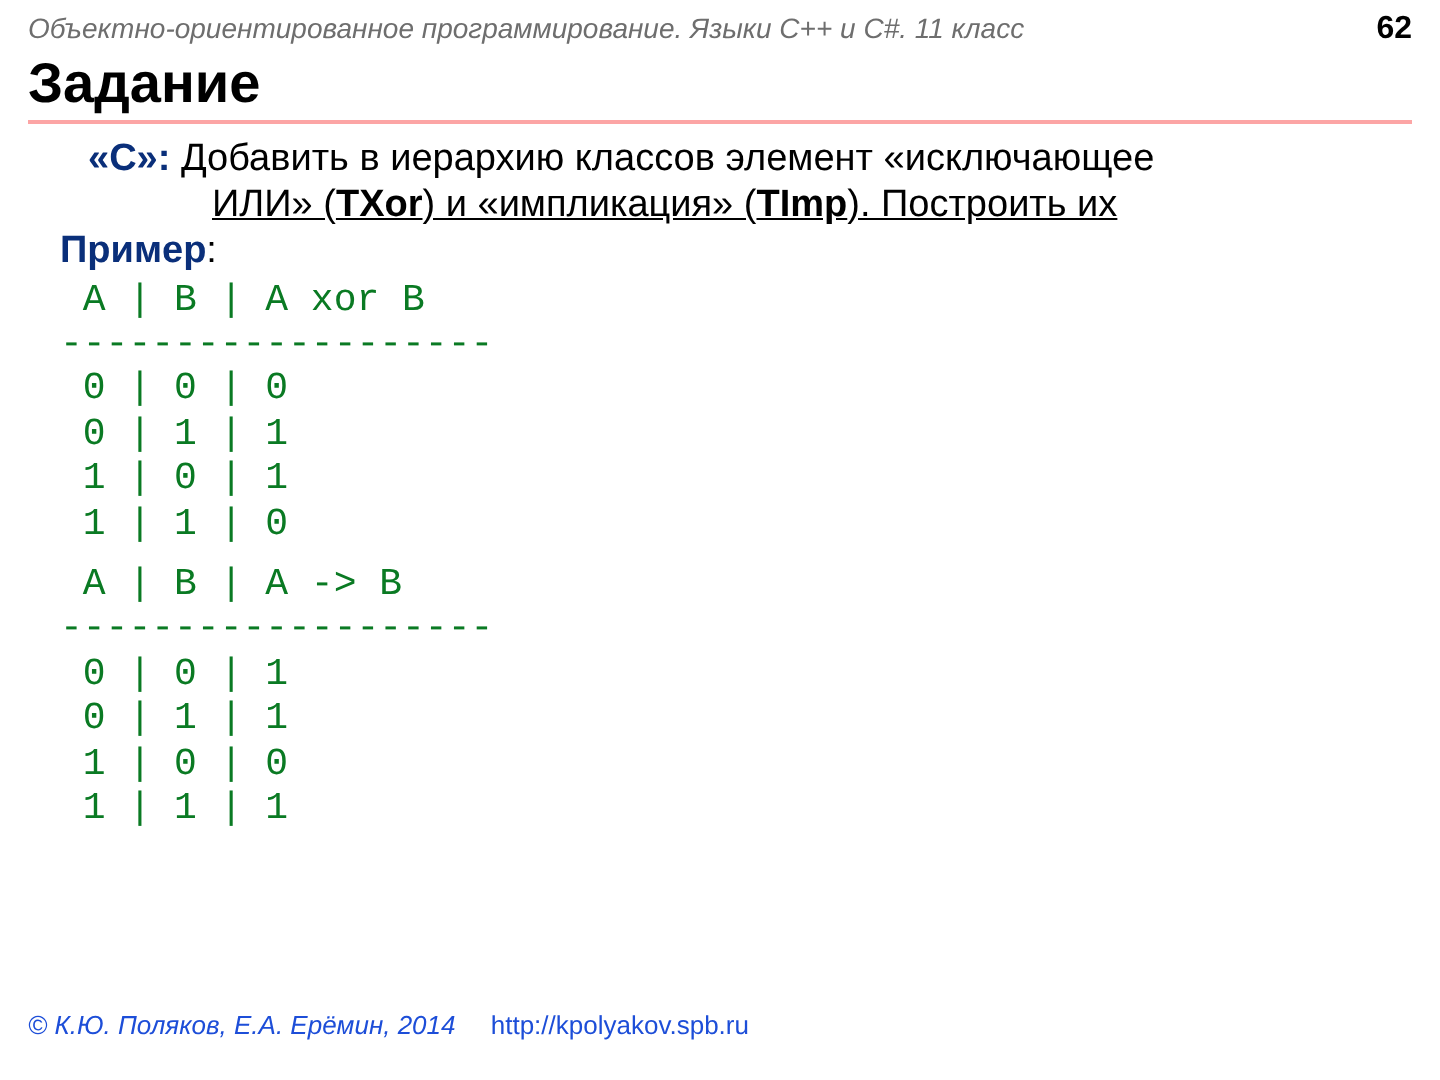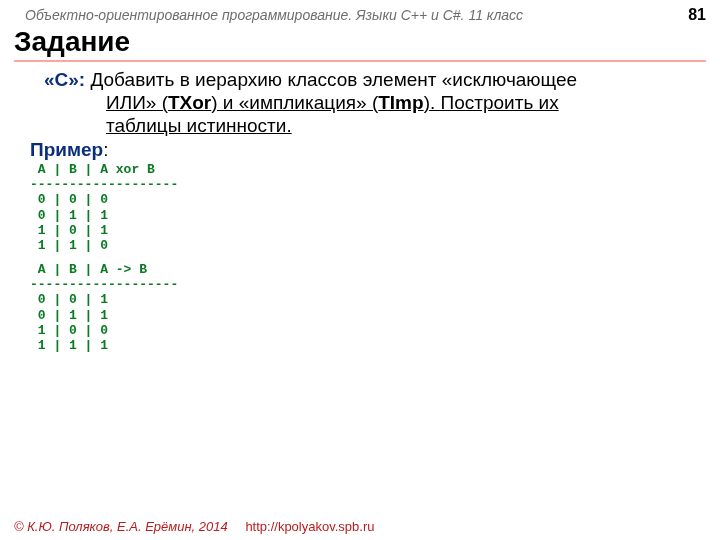--- a/index.html
+++ b/index.html
@@ -12,21 +12,21 @@
     color: #000;
     overflow: hidden;
   }
   .slide {
     position: relative;
     width: 720px;
     height: 540px;
     box-sizing: border-box;
   }
   .header-bar {
-    padding: 6px 14px 2px 25px;
+    padding: 6px 14px 2px 14px;
     display: flex;
     justify-content: space-between;
     align-items: baseline;
     font-style: italic;
     color: #6e6e6e;
     font-size: 14px;
   }
   .header-bar .page-num {
     font-style: normal;
     font-weight: bold;
@@ -62,68 +62,67 @@
     padding-left: 62px;
     text-decoration: underline;
   }
   .example-label {
     color: #0a2f7a;
     font-weight: bold;
     margin-top: 13px;
   }
   .mono {
     font-family: "Courier New", Courier, monospace;
-    font-size: 13px;
+    font-size: 19px;
     white-space: pre;
     line-height: 1.18;
     color: #0a7a23;
-    font-weight: bold;
+    font-weight: normal;
     margin-top: 1px;
   }
   .mono .block2 {
     display: block;
     margin-top: 8px;
   }
   .footer {
     position: absolute;
     left: 14px;
-    bottom: 6px;
+    bottom: 20px;
     font-size: 13px;
-    color: #b91c1c;
+    color: #1d4ed8;
   }
   .footer .copy {
     font-style: italic;
   }
   .footer .url {
     font-style: normal;
     margin-left: 14px;
   }
   .bold { font-weight: bold; }
 </style>
 </head>
 <body>
 
 <div class="slide">
 
   <div class="header-bar">
     <span>Объектно-ориентированное программирование. Языки C++ и C#. 11 класс</span>
-    <span class="page-num">81</span>
+    <span class="page-num">62</span>
   </div>
 
   <div class="title-block">
     <h1>Задание</h1>
   </div>
 
   <div class="content">
 
     <div class="task-line">
       <span class="task-label">«С»:</span><span> Добавить в иерархию классов элемент «исключающее</span>
       <span class="task-body">
         <span>ИЛИ» (</span><span class="bold">TXor</span><span>) и «импликация» (</span><span class="bold">TImp</span><span>). Построить их</span><br>
-        <span>таблицы истинности.</span>
       </span>
     </div>
 
     <div>
       <span class="example-label">Пример</span><span>:</span>
     </div>
 
     <div class="mono"><span> A | B | A xor B
 -------------------
  0 | 0 | 0

